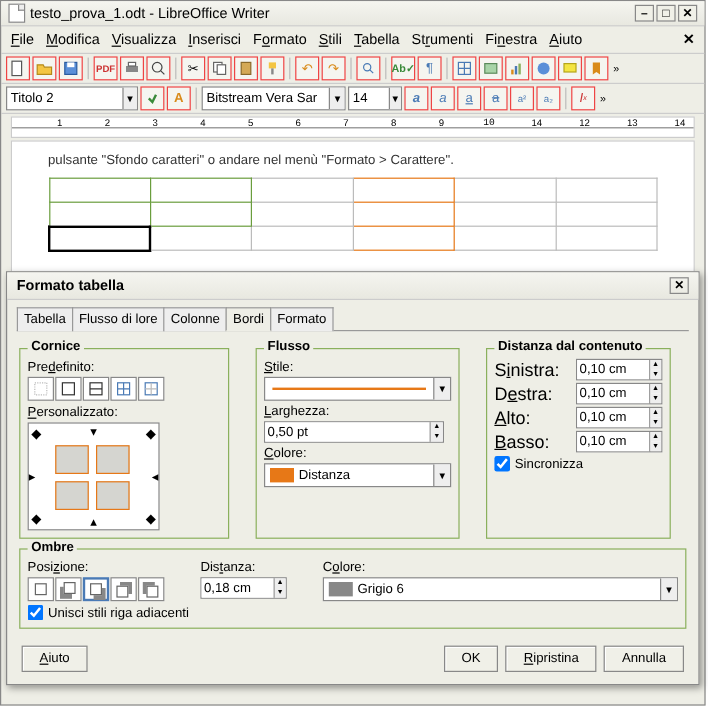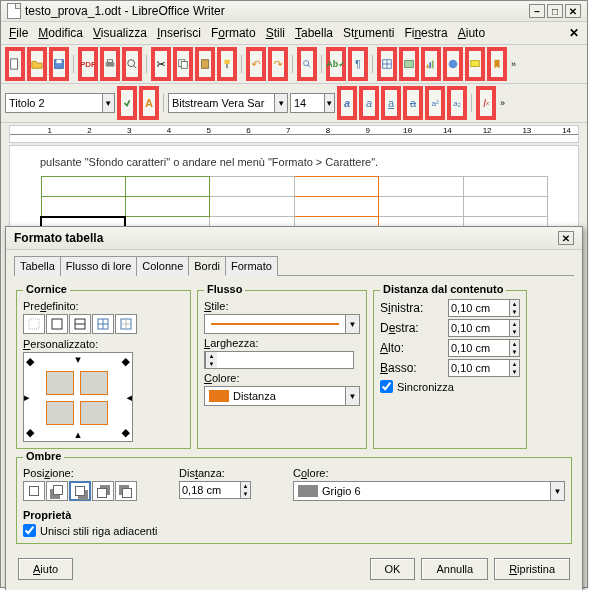--- a/index.html
+++ b/index.html
@@ -9,21 +9,21 @@
 .titlebar .doc-icon { width: 14px; height: 16px; background: #fff; border: 1px solid #888; margin-right: 4px; position: relative; }
 .titlebar .doc-icon::after { content:''; position:absolute; top:0; right:0; width:4px; height:4px; background:#eee; border-left:1px solid #888; border-bottom:1px solid #888; }
 .titlebar .title { flex: 1; }
 .winbtns { display: flex; gap: 2px; }
 .winbtn { width: 16px; height: 14px; border: 1px solid #888; background: #f0f0e8; font-size: 10px; display: flex; align-items: center; justify-content: center; font-weight: bold; }
 .menubar { display: flex; padding: 2px 4px; font-size: 12px; gap: 2px; border-bottom: 1px solid #ccc; }
 .menubar span { padding: 2px 4px; }
 .menubar span u { text-decoration: underline; }
 .closex { margin-left: auto; padding: 2px 4px; font-weight: bold; }
 .toolbar { display: flex; padding: 2px 4px; gap: 2px; border-bottom: 1px solid #ccc; align-items: center; flex-wrap: nowrap; overflow: hidden; }
-.tbtn { width: 20px; height: 34px; border: 4px solid #ef4444; background: #f5f5f0; display: inline-flex; align-items: center; justify-content: center; font-size: 11px; text-align: right; }
+.tbtn { width: 20px; height: 20px; border: 1px solid #ef4444; background: #f5f5f0; display: inline-flex; align-items: center; justify-content: center; font-size: 11px; text-align: right; }
 .tbtn svg { width: 14px; height: 14px; }
 .tsep { width: 1px; height: 18px; background: #bbb; margin: 0 2px; }
 .combo { display: flex; border: 1px solid #888; background: #fff; height: 20px; font-size: 11px; align-items: center; }
 .combo input { border: none; outline: none; padding: 0 3px; font-size: 11px; width: 100%; background: transparent; }
 .combo .arrow { width: 14px; text-align: center; border-left: 1px solid #888; font-size: 8px; background: #eee; height: 100%; display: flex; align-items: center; justify-content: center; }
 .ruler { height: 18px; background: #fff; border: 1px solid #ccc; margin: 2px 8px; position: relative; font-size: 8px; }
 .ruler::before { content: ''; position: absolute; top: 8px; left: 0; right: 0; border-top: 1px solid #888; }
 .rnum { position: absolute; top: 0; font-size: 8px; transform: translateX(-50%); }
 .docarea { background: #fff; border: 1px solid #ccc; margin: 0 8px; padding: 10px 30px; font-size: 11px; position: relative; height: 130px; }
 .doctext { color: #333; margin-bottom: 8px; }
@@ -34,39 +34,39 @@
 .doctable td.sel { border: 2px solid #000; }
 
 .dialog { position: absolute; left: 4px; top: 225px; width: 578px; background: #eeeee6; border: 1px solid #888; box-shadow: 2px 2px 6px rgba(0,0,0,0.4); }
 .dtitle { padding: 4px 8px; font-size: 12px; font-weight: bold; border-bottom: 1px solid #ccc; display: flex; background: linear-gradient(#f5f5f0,#e8e8e0); }
 .dtitle .x { margin-left: auto; border: 1px solid #888; width: 16px; height: 14px; font-size: 10px; display: flex; align-items: center; justify-content: center; }
 .tabs { display: flex; padding: 6px 8px 0 8px; font-size: 11px; }
 .tab { padding: 3px 5px; border: 1px solid #999; border-bottom: none; background: #eee; margin-right: -1px; }
 .tab.active { background: #eeeee6; border-bottom: 1px solid #eeeee6; position: relative; z-index: 1; }
 .tabline { border-top: 1px solid #999; margin: -1px 8px 0 8px; }
 .dbody { padding: 6px 10px; font-size: 11px; }
-.row { display: flex; gap: 6px; }
+.row { display: flex; gap: 22px; }
 .group { border: 1px solid #8ab05c; padding: 6px; position: relative; margin-top: 8px; }
 .group > .gtitle { position: absolute; top: -8px; left: 6px; background: #eeeee6; padding: 0 3px; font-weight: bold; font-size: 11px; }
 .lbl { font-size: 11px; margin: 3px 0 2px 0; display: block; }
 .lbl u { text-decoration: underline; }
 .presets { display: flex; gap: 1px; margin-bottom: 4px; }
 .pbtn { width: 22px; height: 20px; border: 1px solid #888; background: #fff; display: flex; align-items: center; justify-content: center; }
 .pbtn svg { width: 14px; height: 14px; }
 .preview { width: 110px; height: 90px; border: 1px solid #888; background: #fff; position: relative; margin-top: 2px; }
 .preview .cell { position: absolute; background: #d5d5d0; border: 1px solid #e77817; }
 .spin { display: flex; border: 1px solid #888; background: #fff; height: 18px; width: 72px; }
 .spin input { border: none; outline: none; width: 100%; font-size: 11px; padding: 0 2px; }
 .spin .btns { display: flex; flex-direction: column; width: 12px; border-left: 1px solid #888; }
 .spin .btns div { flex:1; font-size: 6px; text-align: center; background: #eee; line-height: 8px; }
 .colorcombo { display: flex; border: 1px solid #888; background: #fff; height: 20px; align-items: center; }
 .colorcombo .swatch { width: 20px; height: 12px; margin: 0 4px; }
 .colorcombo span { flex: 1; font-size: 11px; }
 .distrow { display: flex; align-items: center; justify-content: space-between; margin: 2px 0; }
-.distrow .lbl2 { font-size: 12px; }
+.distrow .lbl2 { font-size: 15px; }
 .chk { display: flex; align-items: center; gap: 4px; font-size: 11px; margin-top: 3px; }
 .chk input { width: 13px; height: 13px; }
 .shadowbtns { display: flex; gap: 1px; }
 .shbtn { width: 22px; height: 20px; border: 1px solid #888; background: #fff; position: relative; }
 .shbtn.sel { border: 2px solid #4a7ab5; }
 .shbtn .sq { position: absolute; width: 10px; height: 10px; background: #fff; border: 1px solid #666; }
 .shbtn .shad { position: absolute; width: 10px; height: 10px; background: #888; }
 .dfooter { display: flex; padding: 8px 12px 10px 12px; gap: 6px; }
 .btn { border: 1px solid #888; background: #f0f0e8; padding: 4px 14px; font-size: 11px; box-shadow: 1px 1px 0 #fff inset; }
 .spacer { flex: 1; }
@@ -352,20 +352,21 @@
 
         <div class="group" style="width:170px;">
           <div class="gtitle">Flusso</div>
           <span class="lbl"><u>S</u>tile:</span>
           <div class="colorcombo" style="height:20px;">
             <div style="flex:1;border-top:2px solid #e77817;margin:0 6px;"></div>
             <div class="arrow" style="width:14px;text-align:center;border-left:1px solid #888;font-size:8px;background:#eee;height:100%;display:flex;align-items:center;justify-content:center;">▼</div>
           </div>
           <span class="lbl"><u>L</u>arghezza:</span>
           <div class="spin" style="width:150px;">
+            <input value="0,50 pt" style="">
             <div class="btns">
                 <div>▲</div>
                 <div>▼</div>
               </div>
           </div>
           <span class="lbl"><u>C</u>olore:</span>
           <div class="colorcombo">
             <div class="swatch" style="background:#e77817;"></div>
             <span>Distanza</span>
             <div style="width:14px;text-align:center;border-left:1px solid #888;font-size:8px;background:#eee;height:100%;display:flex;align-items:center;justify-content:center;">▼</div>
@@ -416,21 +417,21 @@
             </div>
           <div class="chk">
               <input type="checkbox" checked="" style="">
               <span>Sincronizza</span>
             </div>
         </div>
       </div>
 
       <div class="group" style="width:100%;">
         <div class="gtitle">Ombre</div>
-        <div class="row" style="gap:42px;">
+        <div class="row" style="gap:30px;">
           <div>
             <span class="lbl">Posi<u>z</u>ione:</span>
             <div class="shadowbtns">
               <div class="shbtn">
                   <div class="sq" style="left:5px;top:4px;"></div>
                 </div>
               <div class="shbtn">
                   <div class="shad" style="left:3px;top:7px;"></div>
                   <div class="sq" style="left:6px;top:3px;"></div>
                 </div>
@@ -460,29 +461,28 @@
           </div>
           <div style="flex:1;">
             <span class="lbl">C<u>o</u>lore:</span>
             <div class="colorcombo">
               <div class="swatch" style="background:#888;"></div>
               <span>Grigio 6</span>
               <div style="width:14px;text-align:center;border-left:1px solid #888;font-size:8px;background:#eee;height:100%;display:flex;align-items:center;justify-content:center;">▼</div>
             </div>
           </div>
         </div>
-        <div style="font-weight:bold;margin-top:8px;">Proprietà</div>
         <div class="chk">
             <input type="checkbox" checked="" style="">
             <span>Unisci stili riga adiacenti</span>
           </div>
       </div>
     </div>
 
     <div class="dfooter">
       <button class="btn"><u>A</u>iuto</button>
       <div class="spacer"></div>
       <button class="btn">OK</button>
+      <button class="btn"><u>R</u>ipristina</button>
       <button class="btn">Annulla</button>
-      <button class="btn"><u>R</u>ipristina</button>
     </div>
   </div>
 </div>
 
 </body></html>

